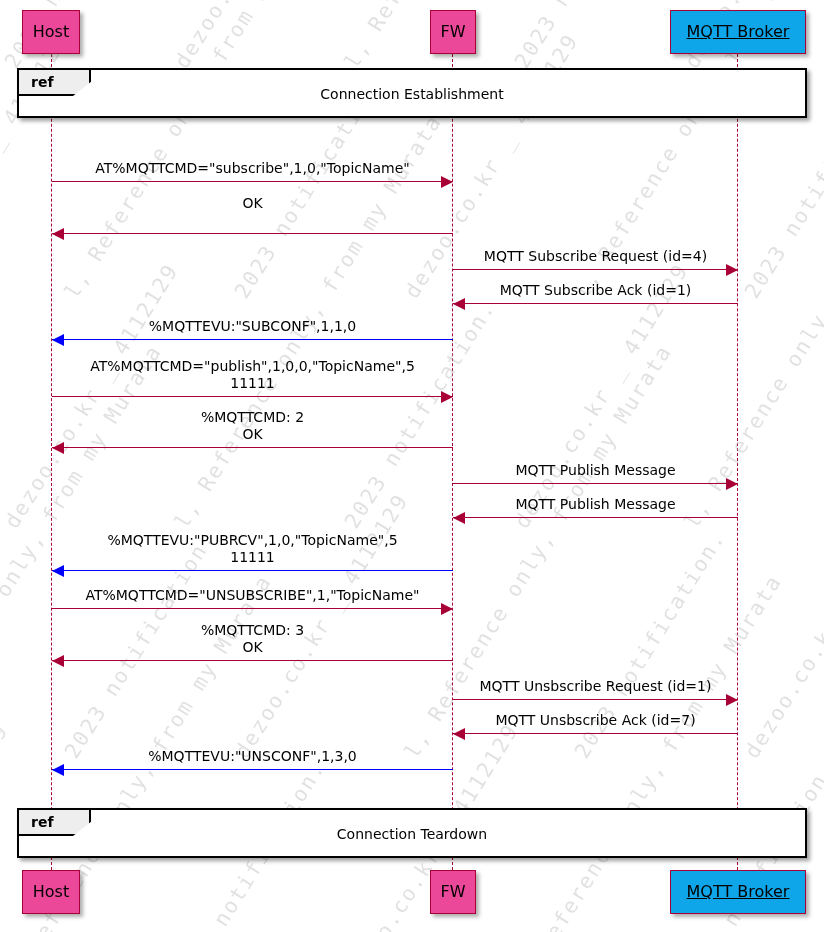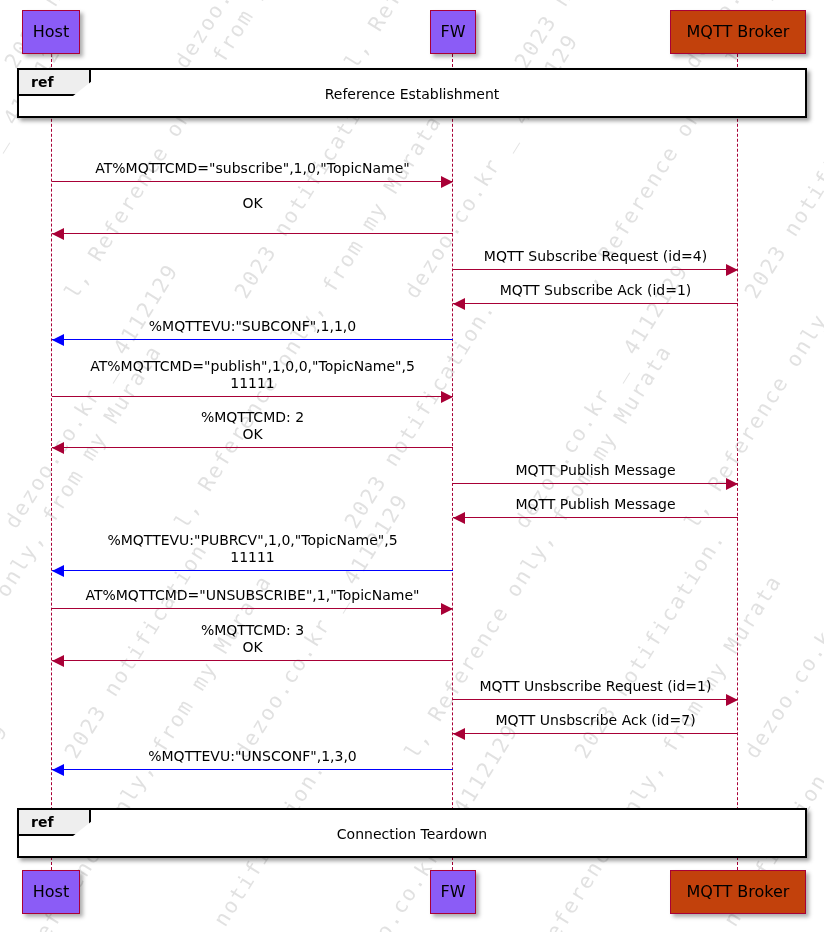--- a/index.html
+++ b/index.html
@@ -35,31 +35,31 @@
     transform-origin:0 0;
     transform:rotate(-58deg);
   }
 
   
   .participant{
     position:absolute;
     z-index:20;
     box-sizing:border-box;
     border:1.5px solid #A80036;
-    background:#8b5cf6;
+    background:#ec4899;
     color:#000000;
     font-size:16px;
     line-height:1;
     display:flex;
     align-items:center;
     justify-content:center;
     box-shadow:3px 3px 4px rgba(0,0,0,.32);
     white-space:nowrap;
   }
-  .participant.broker{ background:#c2410c; }
+  .participant.broker{ background:#0ea5e9;text-decoration:underline; }
 
   
   .lifeline{
     position:absolute;
     width:0;
     border-left:1.5px dashed #A80036;
     z-index:4;
   }
 
   
@@ -177,21 +177,21 @@
       <div class="participant broker" style="left: 670px; top: 10px; width: 136px; height: 44px;">
         <span>MQTT Broker</span>
       </div>
     </div>
 
   <div id="fragments">
       <div class="ref-box" style="left: 17px; top: 68px; width: 790px; height: 50px;">
         <div class="ref-tab" style="width: 72px;">
           <span>ref</span>
         </div>
-        <div class="ref-label" style="top: 16px;">Reference Establishment</div>
+        <div class="ref-label" style="top: 16px;">Connection Establishment</div>
       </div>
       <div class="ref-box" style="left: 17px; top: 808px; width: 790px; height: 50px;">
         <div class="ref-tab" style="width: 72px;">
           <span>ref</span>
         </div>
         <div class="ref-label" style="top: 16px;">Connection Teardown</div>
       </div>
     </div>
 
   <div id="messages">

